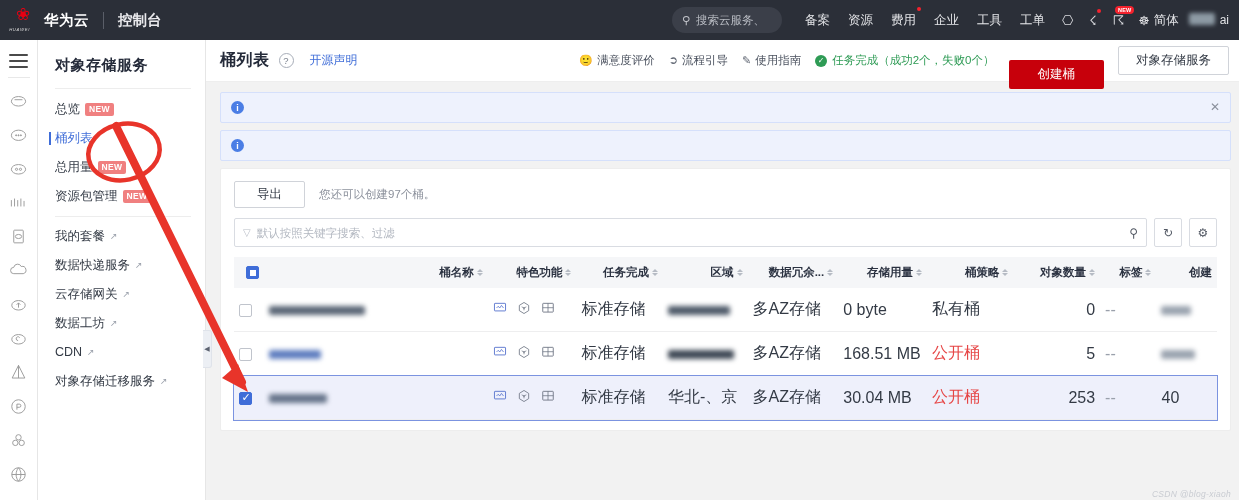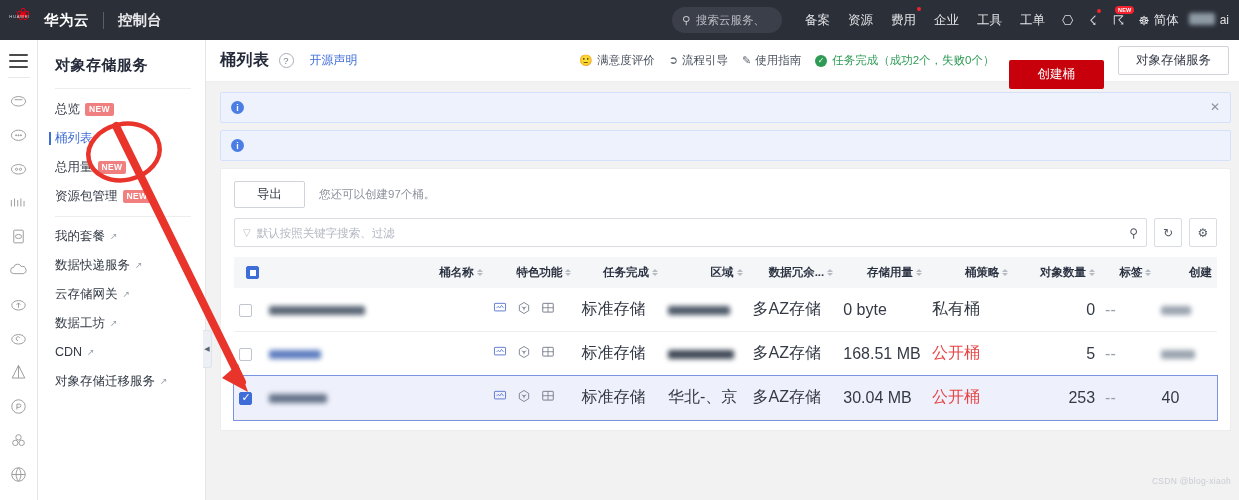--- a/index.html
+++ b/index.html
@@ -197,22 +197,22 @@
   .blurname { display: inline-block; height: 9px; border-radius: 2px; filter: blur(2.6px); vertical-align: middle; }
   .featico { display: inline-flex; gap: 10px; }
   .featico svg { width: 14px; height: 14px; }
   .pub { color: #e64545; }
   .muted { color: #9aa0ab; }
   .tright { text-align: right; }
 
   
   .anno { position: absolute; inset: 0; pointer-events: none; z-index: 25; }
   .wm {
-    position: absolute; right: 8px; bottom: 14px; font-size: 8.5px; color: #c9ccd2;
-    letter-spacing: .3px; filter: blur(.5px); z-index: 26;
+    position: absolute; right: 8px; bottom: 1px; font-size: 8.5px; color: #c9ccd2;
+    letter-spacing: .3px; filter: blur(.5px); z-index: 26; font-style: italic;
   }
 </style>
 </head>
 <body>
 
 <div id="app">
 
   <div class="topbar">
     <div class="hw-logo">
       <div class="fan">❀</div>

